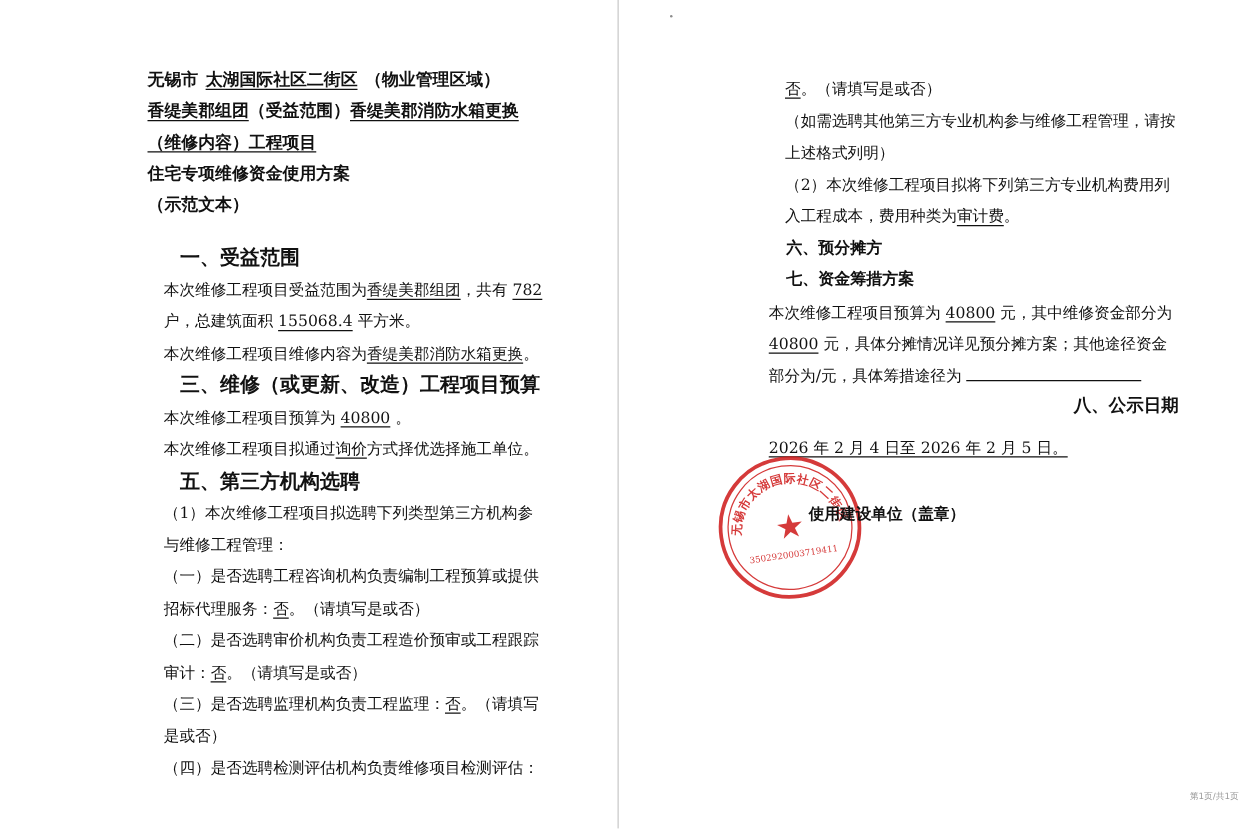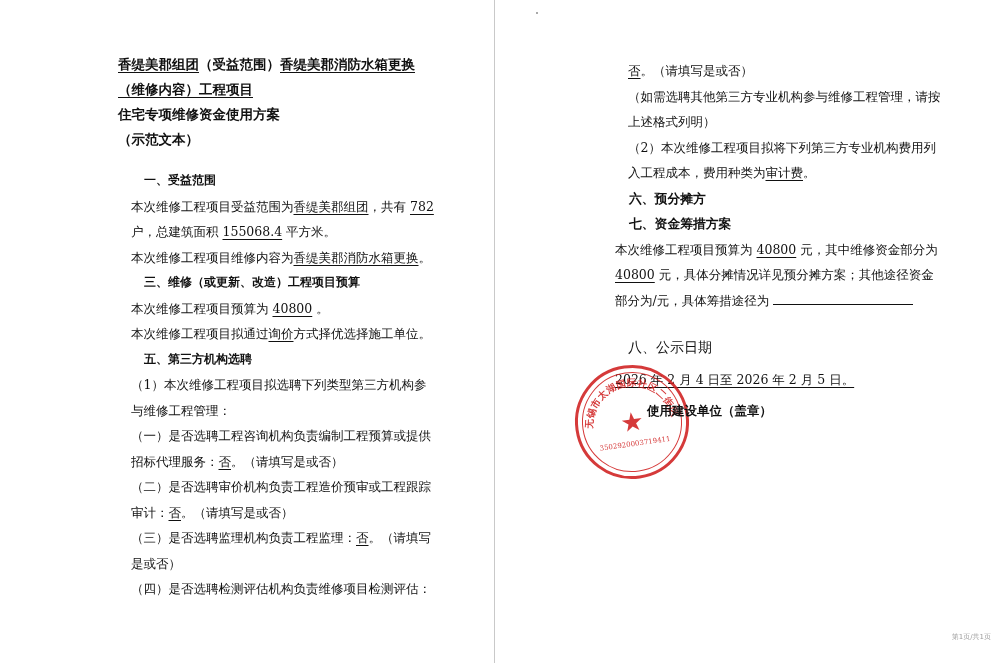--- a/index.html
+++ b/index.html
@@ -72,21 +72,21 @@
   
   .body-text {
     font-family: "DejaVu Serif", "Liberation Serif", serif;
     font-size: 12.5px;
     line-height: 25.5px;
     color: #111111;
     margin-top: 16px;
   }
   .sec-head {
     font-weight: bold;
-    font-size: 12px;
+    font-size: 16px;
     margin-left: 26px;
   }
   .para {
     text-indent: 0;
     margin-left: 13px;
   }
   .para-indent {
     margin-left: 13px;
   }
   .uline {
@@ -104,24 +104,24 @@
     font-size: 12.8px;
     margin-left: 14px;
   }
   .rp {
     margin-left: 0;
   }
   .rp-ind {
     margin-left: 13px;
   }
   .big-head {
-    font-weight: normal;
+    font-weight: bold;
     font-size: 14px;
-    margin-top: 22px;
     margin-left: 13px;
+    text-align: right;
   }
   .date-line {
     margin-left: 0;
     margin-top: 6px;
   }
   
   .seal-area {
     position: absolute;
     left: 575px;
     top: 365px;
@@ -201,20 +201,23 @@
 <body>
 
 <div id="page">
 
   <div class="fold-line"></div>
   <div class="fold-dot"></div>
 
   <div class="column col-left">
 
     <div class="title-block">
+      <div class="title-line">
+        <span>无锡市</span><span class="ul" style="padding:0 6px;">太湖国际社区二街区</span><span>（物业管理区域）</span>
+      </div>
       <div class="title-line">
         <span class="ul">香缇美郡组团</span><span>（受益范围）</span><span class="ul">香缇美郡消防水箱更换</span>
       </div>
       <div class="title-line">
         <span class="ul">（维修内容）工程项目</span>
       </div>
       <div class="title-line center">住宅专项维修资金使用方案</div>
       <div class="title-line center">（示范文本）</div>
     </div>
 

